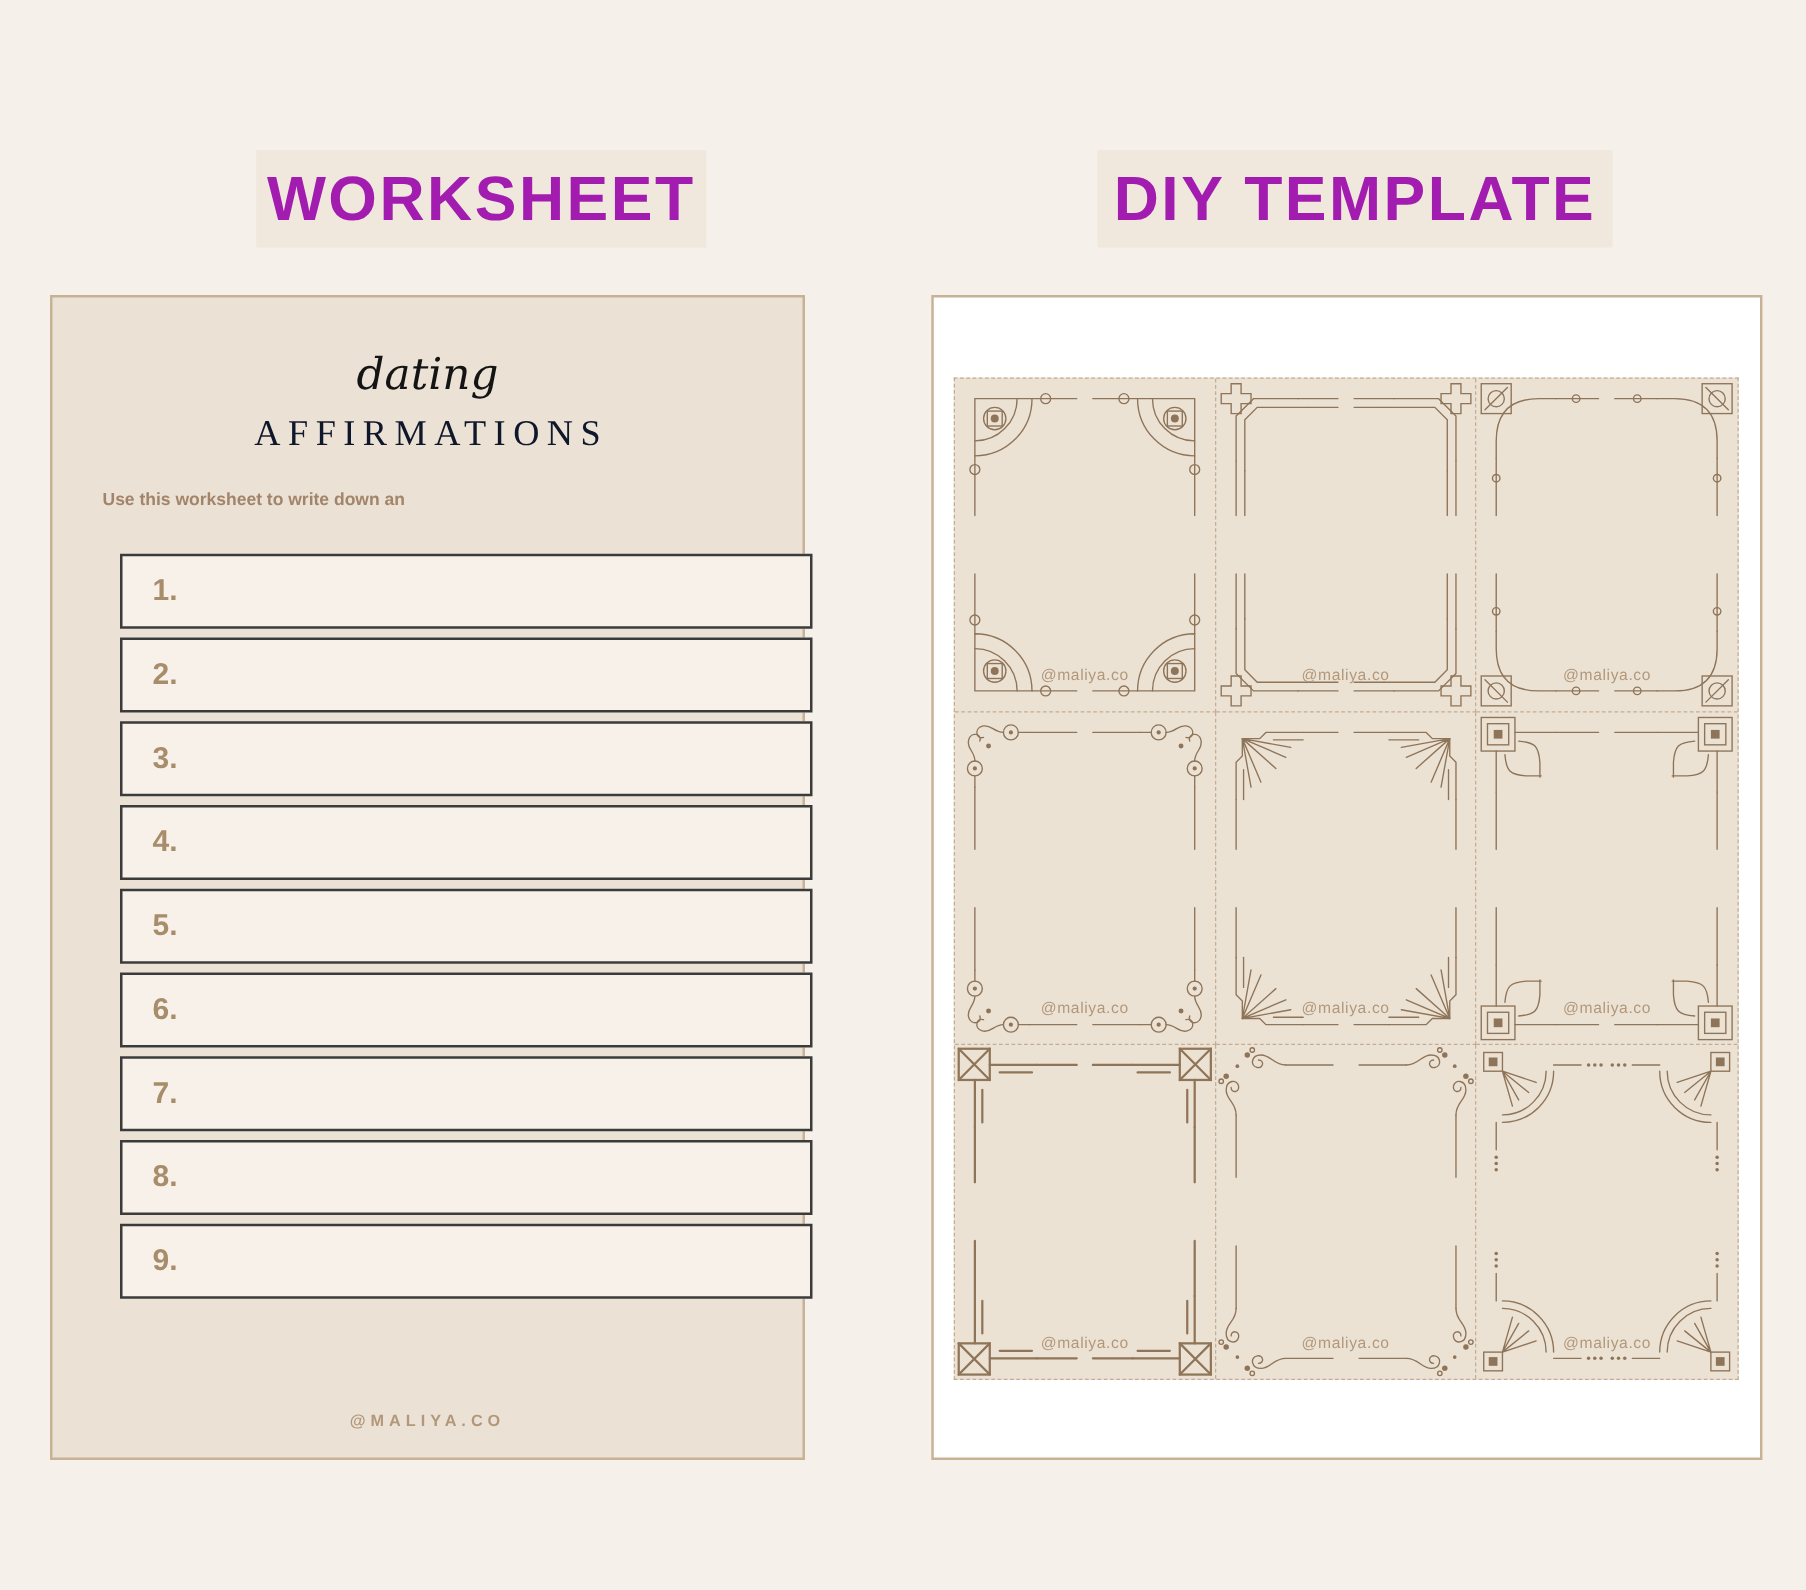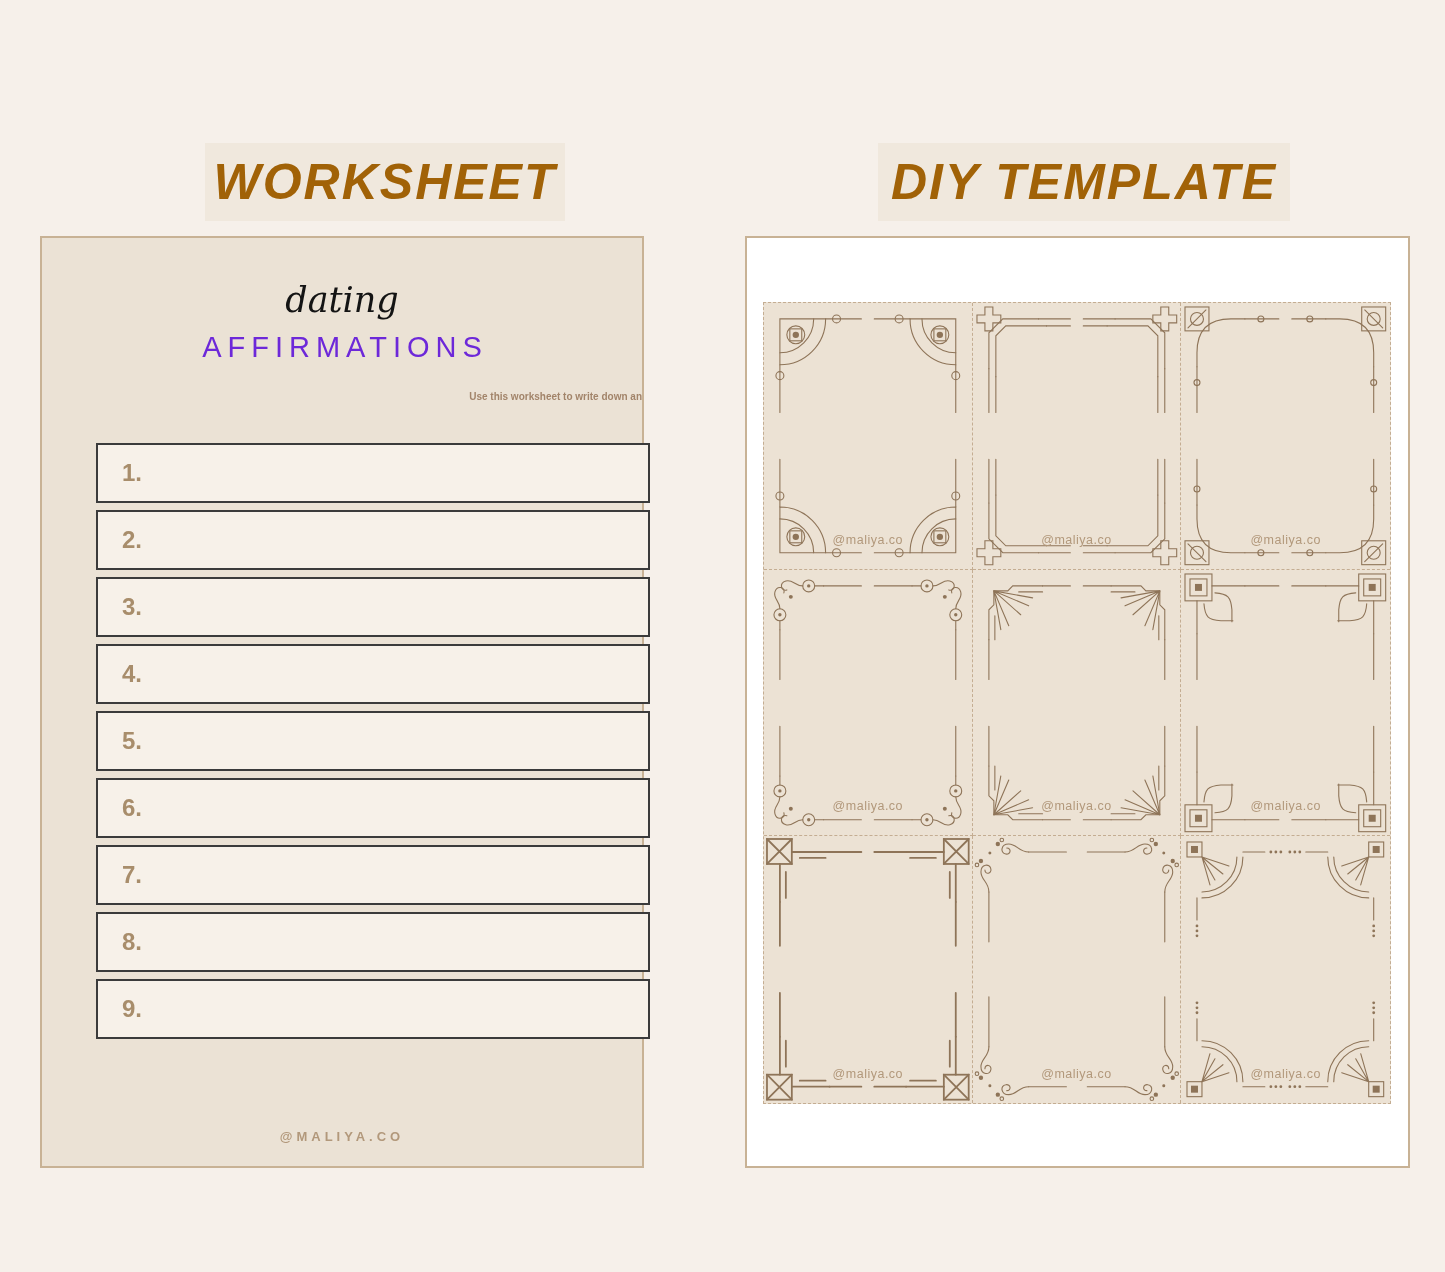--- a/index.html
+++ b/index.html
@@ -2,49 +2,50 @@
 <html><head>
 <meta charset="utf-8">
 <style>
   html,body{margin:0;padding:0;}
   body{
     width:1445px;height:1272px;position:relative;overflow:hidden;
     background:var(--bg-page,#f6f0ea);
     font-family:"Liberation Sans",sans-serif;
   }
   .panel-label{
-    position:absolute;top:143px;height:78px;
+    position:absolute;top:120px;height:78px;
     background:var(--label-bg,#f0e8dd);
     display:flex;align-items:center;justify-content:center;
-    font-weight:800;font-size:50px;letter-spacing:2px;color:#a16207;font-style:italic;
+    font-weight:800;font-size:50px;letter-spacing:2px;color:#a21caf;
   }
   .label-left{left:205px;width:360px;}
   .label-right{left:878px;width:412px;}
 
   
   .ws-card{
     position:absolute;left:40px;top:236px;width:604px;height:932px;
     background:var(--ws-bg,#ebe2d5);
     border:2px solid var(--card-border,#c8b295);
     box-sizing:border-box;
   }
   .ws-title-script{
     position:absolute;top:42px;left:0;width:100%;text-align:center;
     font-family:"DejaVu Serif",serif;font-style:italic;
     font-size:35px;color:#141414;
   }
   .ws-title-caps{
     position:absolute;top:93px;left:0;width:100%;text-align:center;
-    font-family:Liberation Sans, sans-serif;
-    font-size:29px;letter-spacing:6px;text-indent:6px;color:#6d28d9;
+    font-family:Liberation Serif, serif;
+    font-size:29px;letter-spacing:6px;text-indent:6px;color:#0f172a;
   }
   .ws-subtitle{
-    position:absolute;top:151px;left:0;width:100%;text-align:right;
-    font-size:10px;font-weight:bold;line-height:1.5;
+    position:absolute;top:151px;left:0;width:100%;text-align:left;
+    font-size:14px;font-weight:bold;line-height:1.5;
     color:var(--tan-text,#a2846a);
+    padding-left:40px;
   }
   .ws-rows{
     position:absolute;top:205px;left:54px;width:554px;
     display:flex;flex-direction:column;gap:7px;
   }
   .ws-row{
     height:60px;box-sizing:border-box;flex:0 0 auto;
     background:var(--row-bg,#f7f1e9);
     border:2px solid var(--row-border,#3b3b3b);
     display:flex;align-items:center;padding-left:24px;

